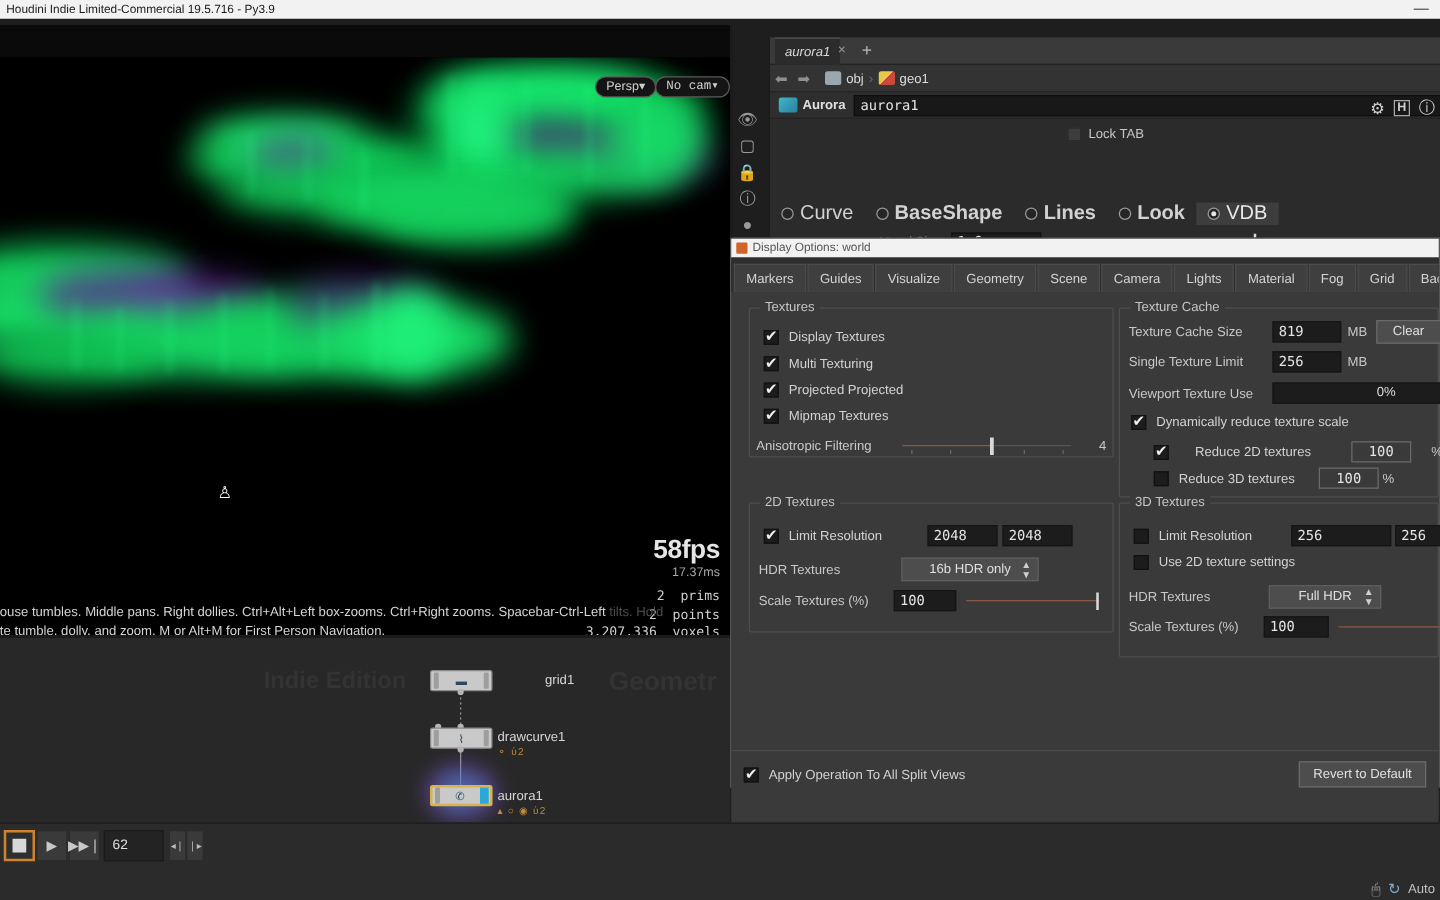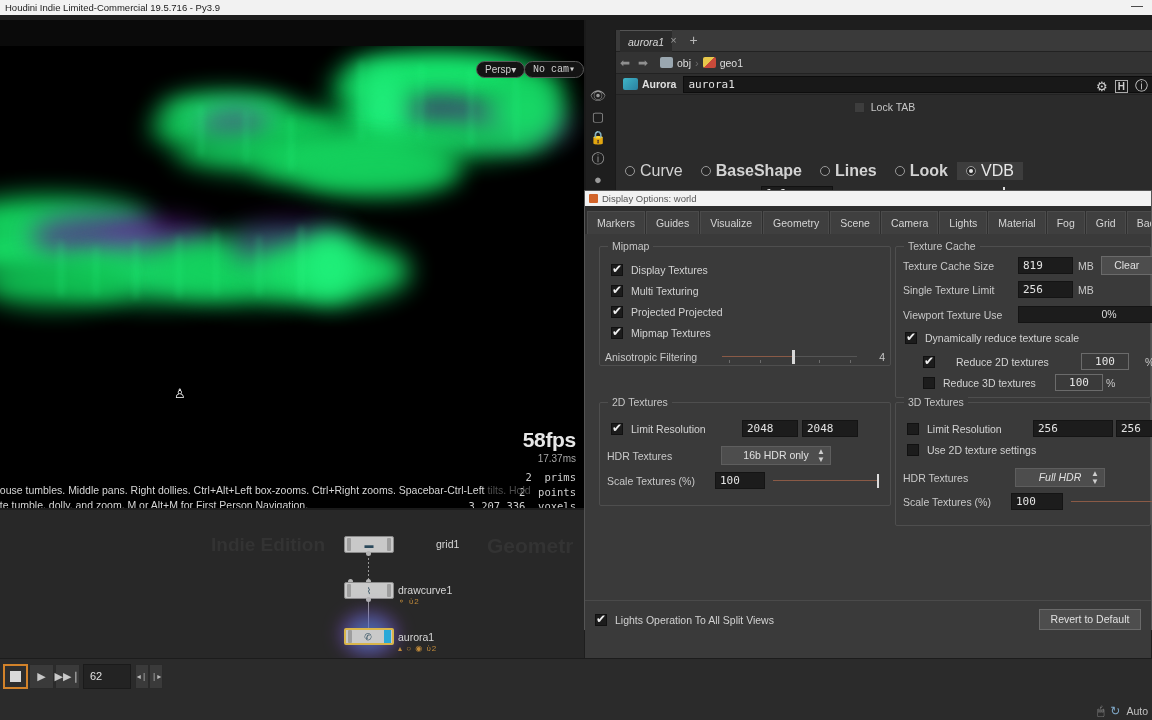--- a/index.html
+++ b/index.html
@@ -430,21 +430,21 @@
       <div class="dtab">Material</div>
       <div class="dtab">Fog</div>
       <div class="dtab">Grid</div>
       <div class="dtab">Background</div>
 
     </div>
 
     <div class="dlg-body">
 
       <div class="group" style="left:14px;top:12px;width:292px;height:120px;">
-        <span class="group-title">Mipmap</span>
+        <span class="group-title">Textures</span>
       </div>
       <div class="row" style="left:26px;top:30px;">
         <span class="chkbox on"></span>
         <span class="cklabel">Display Textures</span>
       </div>
       <div class="row" style="left:26px;top:51px;">
         <span class="chkbox on"></span>
         <span class="cklabel">Multi Texturing</span>
       </div>
       <div class="row" style="left:26px;top:72px;">
@@ -539,36 +539,36 @@
         <span class="cklabel" style="width:102px;">Limit Resolution</span>
         <span class="txtfield" style="width:80px;margin-left:4px;">256</span>
         <span class="txtfield" style="width:80px;margin-left:3px;">256</span>
       </div>
       <div class="row" style="left:322px;top:210px;">
         <span class="chkbox"></span>
         <span class="cklabel">Use 2D texture settings</span>
       </div>
       <div class="row" style="left:318px;top:234px;">
         <span class="fieldlbl" style="width:108px;">HDR Textures</span>
-        <span class="dropdown" style="width:90px;margin-left:4px;font-style:italic;">
+        <span class="dropdown" style="width:90px;margin-left:4px;">
           <span>Full HDR</span>
           <span class="spin">▲<br>▼</span>
         </span>
       </div>
       <div class="row" style="left:318px;top:259px;">
         <span class="fieldlbl" style="width:104px;">Scale Textures (%)</span>
         <span class="txtfield" style="width:52px;margin-left:4px;">100</span>
         <span class="slider2" style="width:100px;margin-left:8px;">
           <span class="track"></span>
         </span>
       </div>
 
       <div class="dlg-footer" style="top:366px;">
         <span class="chkbox on" style="margin-left:10px;"></span>
-        <span class="cklabel">Lights Operation To All Split Views</span>
+        <span class="cklabel">Apply Operation To All Split Views</span>
         <span class="btn" style="position:absolute;right:10px;width:102px;height:21px;line-height:19px;">Revert to Default</span>
       </div>
     </div>
   </div>
 
   <div class="timeline">
     <div class="tl-transport" style="left:3px;">
       <span class="tl-btn stop">
           <i></i>
         </span>

